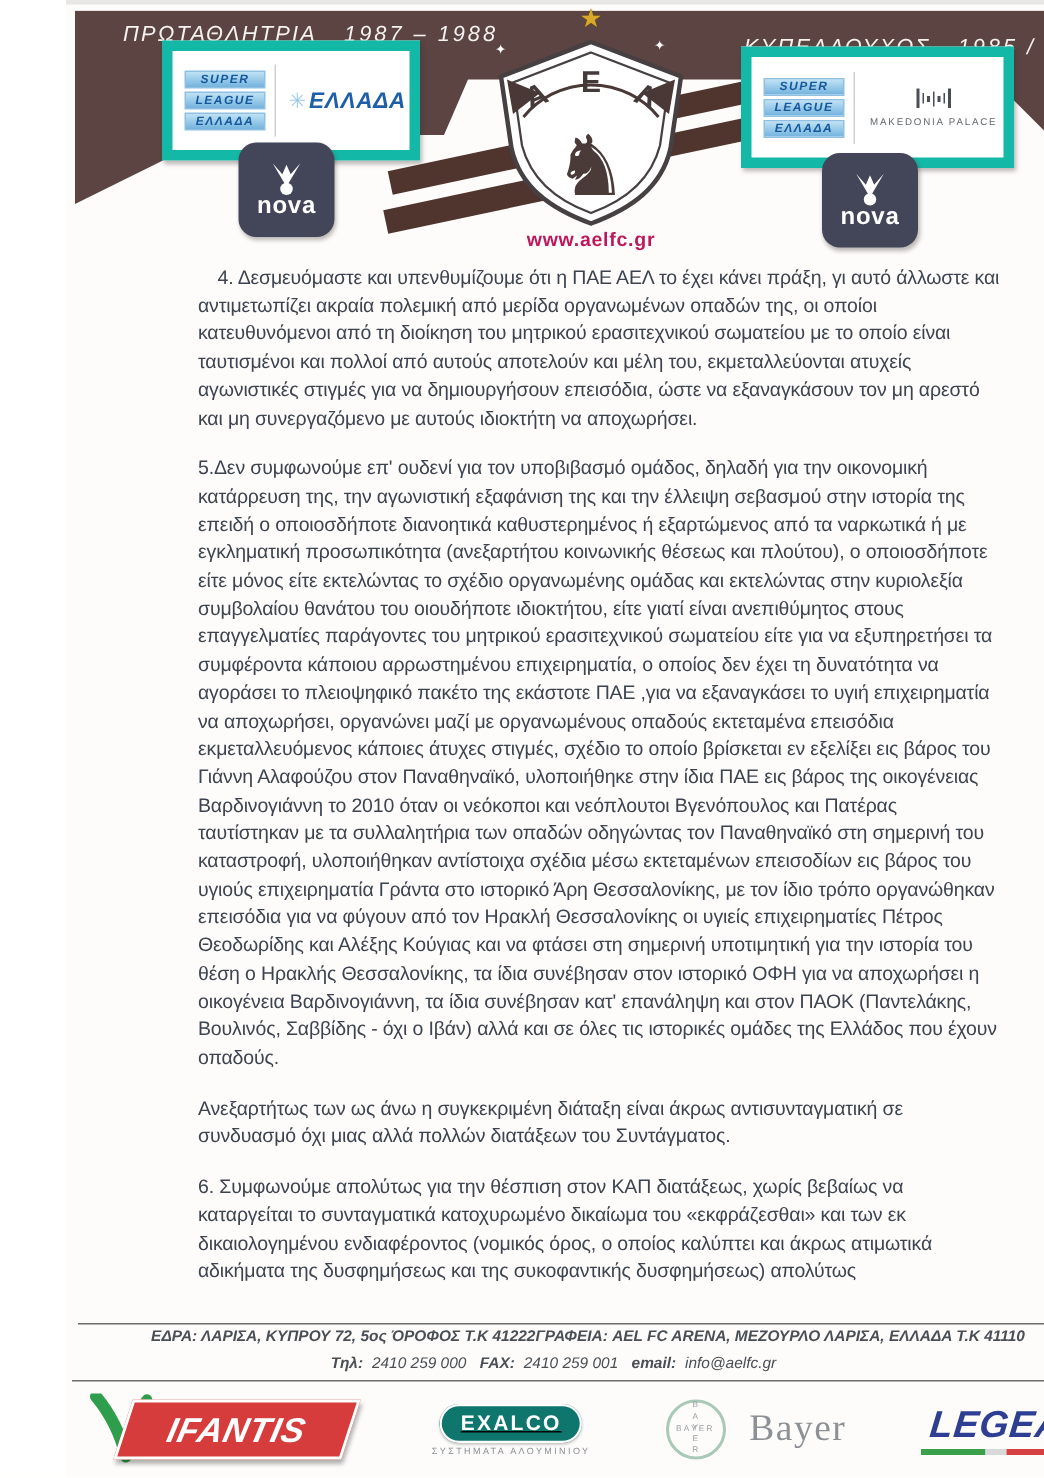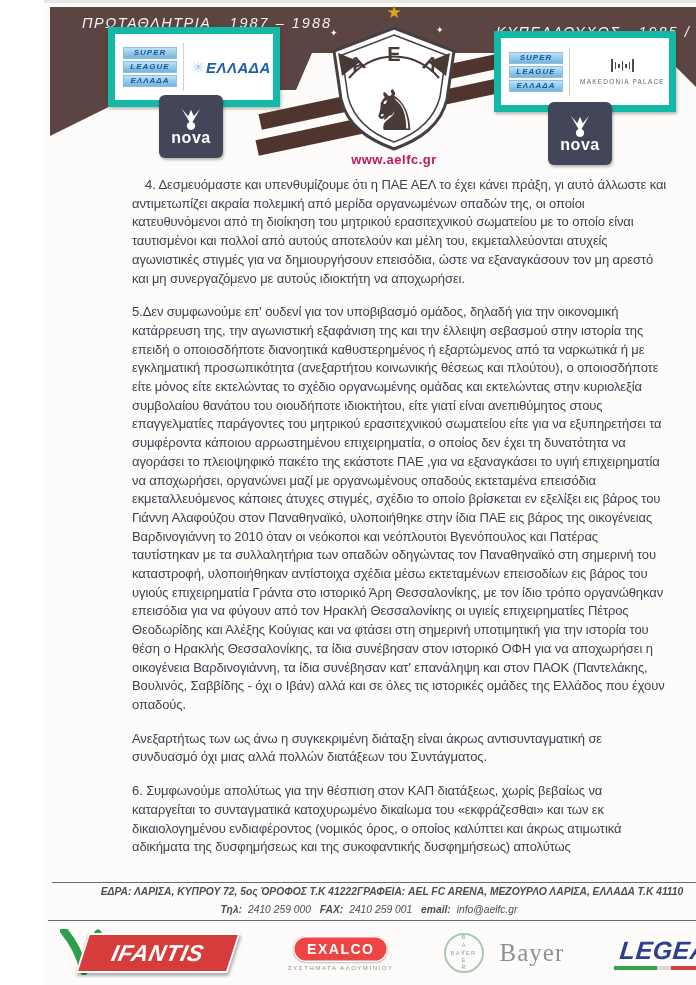--- a/index.html
+++ b/index.html
@@ -49,21 +49,21 @@
   .sourotis-word{color:#1d5fa8;font-weight:bold;font-style:italic;font-size:15px;letter-spacing:.5px;}
   .makedonia{flex:1;display:flex;flex-direction:column;align-items:center;justify-content:center;}
   .mk-bars{display:flex;align-items:center;gap:2px;height:15px;}
   .mk-bars span{display:block;width:1.5px;background:#4a4f54;}
   .mk-bars span:nth-child(1){height:13px;} .mk-bars span:nth-child(2){height:7px;}
   .mk-bars span:nth-child(3){height:4px;}  .mk-bars span:nth-child(4){height:10px;}
   .mk-bars span:nth-child(5){height:4px;}  .mk-bars span:nth-child(6){height:7px;}
   .mk-bars span:nth-child(7){height:13px;}
   .mk-label{margin-top:5px;font-size:6.5px;letter-spacing:1.2px;color:#63686d;}
 
-  .nova{position:absolute;width:64px;height:63px;background:#434659;border-radius:6px;
+  .nova{position:absolute;width:64px;height:63px;background:#434659;border-radius:12px;
         box-shadow:1px 2px 3px rgba(60,50,48,.35);display:flex;flex-direction:column;
         align-items:center;justify-content:center;}
   .nova-a{left:115px;top:95px;} .nova-b{left:504px;top:102px;}
   .nova-word{color:#ffffff;font-weight:bold;font-size:16px;letter-spacing:.5px;margin-top:-2px;}
 
   
   .body-text{position:absolute;left:88px;top:176px;width:536px;height:702px;overflow:hidden;
         color:#3d4450;font-size:13px;line-height:18.7px;letter-spacing:-0.1px;}
   .body-text p{margin:0 0 15px 0;}
   .body-text p.indent{text-indent:13px;}
@@ -81,22 +81,22 @@
   .sponsors{position:absolute;left:16px;top:926px;width:660px;height:54px;
         display:flex;align-items:center;justify-content:space-between;}
   .ifantis{position:relative;width:178px;height:48px;}
   .ifantis-swoosh{position:absolute;left:0;top:0;}
   .ifantis-plate{position:absolute;left:22px;top:4px;width:148px;height:36px;background:#d63c3c;
         transform:skewX(-18deg);border:2px solid #ffffff;box-shadow:2px 3px 3px rgba(0,0,0,.3);
         display:flex;align-items:center;justify-content:center;}
   .ifantis-word{transform:skewX(6deg);color:#ffffff;font-weight:bold;font-style:italic;
         font-size:23px;letter-spacing:.5px;}
   .exalco{display:flex;flex-direction:column;align-items:center;width:118px;}
-  .exalco-pill{background:#ef4444;border-radius:13px;padding:4px 14px;
-        box-shadow:inset 0 0 0 1.5px #ffffff,0 1px 2px rgba(0,0,0,.25);}
+  .exalco-pill{background:#0f766e;border-radius:13px;padding:4px 14px;
+        box-shadow:inset 0 0 0 1.5px #ffffff,0 1px 2px rgba(0,0,0,.25);text-decoration:underline;}
   .exalco-word{color:#ffffff;font-weight:bold;font-size:14px;letter-spacing:1.5px;}
   .exalco-sub{margin-top:3px;font-size:6px;letter-spacing:1.6px;color:#8a9097;}
   .bayer{display:flex;align-items:center;gap:16px;}
   .bayer-cross{position:relative;width:36px;height:36px;border-radius:50%;
         border:2px solid #a9c9b6;}
   .bc-h{position:absolute;left:50%;top:50%;transform:translate(-50%,-50%);
         font-size:5.5px;letter-spacing:1.5px;color:#9aa0a5;}
   .bc-v{position:absolute;left:50%;top:50%;transform:translate(-50%,-50%);
         writing-mode:vertical-lr;text-orientation:upright;font-size:5.5px;
         letter-spacing:1.5px;color:#9aa0a5;}

